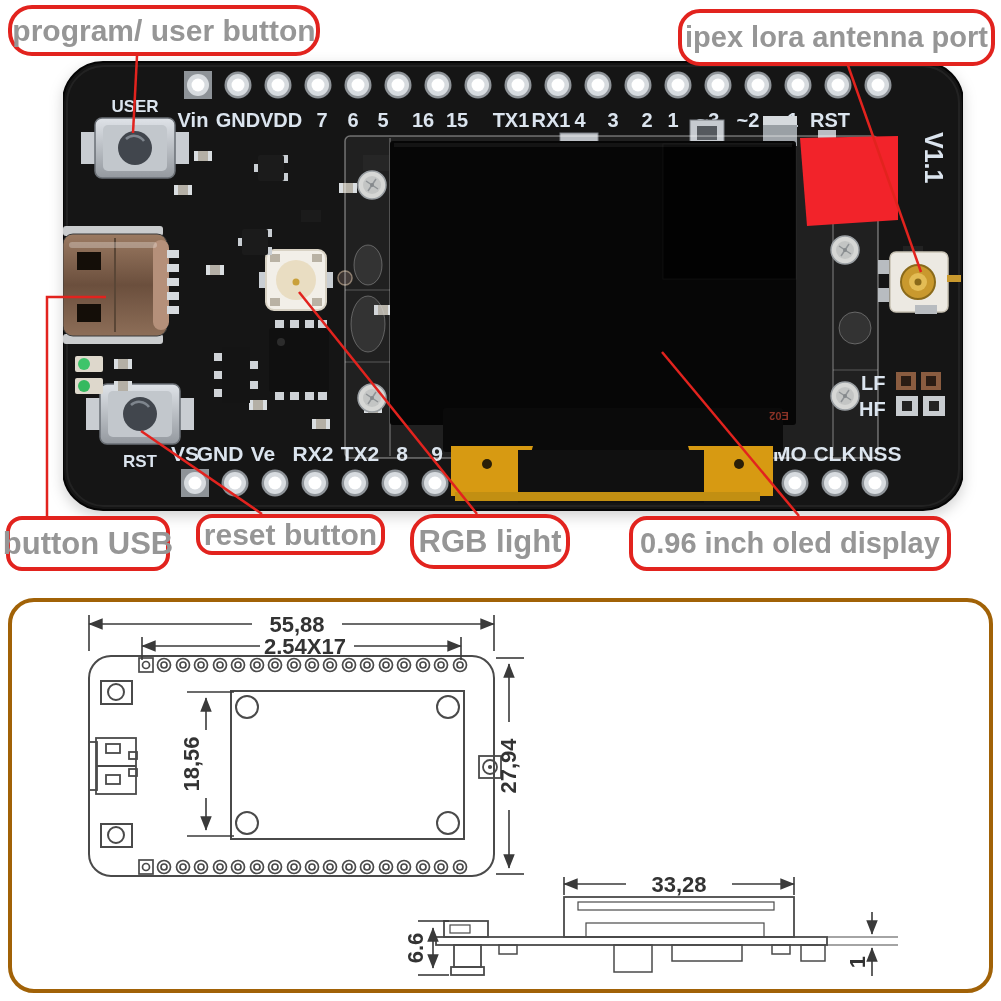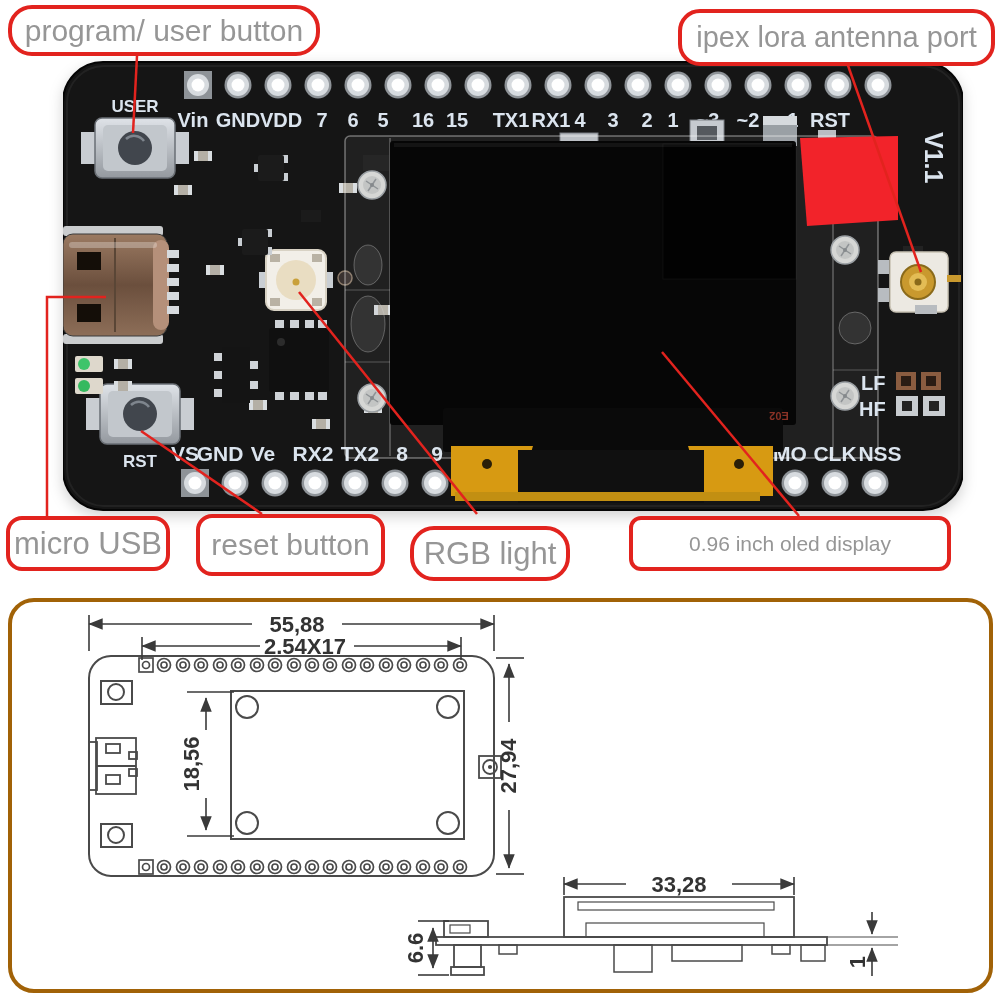--- a/index.html
+++ b/index.html
@@ -3,28 +3,28 @@
 <meta charset="utf-8">
 <style>
   html,body{margin:0;padding:0;}
   body{
     width:1001px;height:1001px;position:relative;background:#ffffff;
     font-family:"Liberation Sans", sans-serif;overflow:hidden;
   }
   .callout{
     position:absolute;display:flex;align-items:center;justify-content:center;
     background:#ffffff;border:4px solid #e2231e;color:#969696;
-    font-weight:normal;white-space:nowrap;z-index:30;box-sizing:border-box;
+    font-weight:bold;white-space:nowrap;z-index:30;box-sizing:border-box;
   }
   #co-program{left:8px;top:5px;width:312px;height:51px;border-radius:24px;font-size:30px;}
   #co-ipex{left:678px;top:9px;width:317px;height:57px;border-radius:22px;font-size:29px;}
   #co-usb{left:6px;top:516px;width:164px;height:55px;border-radius:16px;font-size:31px;}
-  #co-reset{left:196px;top:514px;width:189px;height:62px;border-radius:16px;font-size:30px;}
-  #co-rgb{left:410px;top:514px;width:160px;height:55px;border-radius:24px;font-size:31px;margin-top:12px;}
-  #co-oled{left:629px;top:516px;width:322px;height:55px;border-radius:12px;font-size:21px;}
+  #co-reset{left:196px;top:514px;width:189px;height:41px;border-radius:16px;font-size:30px;}
+  #co-rgb{left:410px;top:514px;width:160px;height:55px;border-radius:24px;font-size:31px;}
+  #co-oled{left:629px;top:516px;width:322px;height:55px;border-radius:18px;font-size:29px;}
   #leader-lines{position:absolute;left:0;top:0;z-index:20;pointer-events:none;}
   #board-svg{position:absolute;left:63px;top:60px;z-index:10;filter:drop-shadow(0 5px 7px rgba(0,0,0,0.18));}
   #dim-panel{
     position:absolute;left:8px;top:598px;width:985px;height:395px;
     border:4px solid #a16207;border-radius:26px;box-sizing:border-box;background:#fff;z-index:5;
   }
   #dim-panel svg{position:absolute;left:0;top:0;}
   .silk{fill:#dbe4ee;font-weight:bold;}
   .dimtxt{fill:#333333;font-weight:bold;font-size:22px;}
 </style>
@@ -330,21 +330,21 @@
   </g>
 </svg>
 
 <div class="callout" id="co-program">
   <span>program/ user button</span>
 </div>
 <div class="callout" id="co-ipex">
   <span>ipex lora antenna port</span>
 </div>
 <div class="callout" id="co-usb">
-  <span>micro USB</span>
+  <span>button USB</span>
 </div>
 <div class="callout" id="co-reset">
   <span>reset button</span>
 </div>
 <div class="callout" id="co-rgb">
   <span>RGB light</span>
 </div>
 <div class="callout" id="co-oled">
   <span>0.96 inch oled display</span>
 </div>

